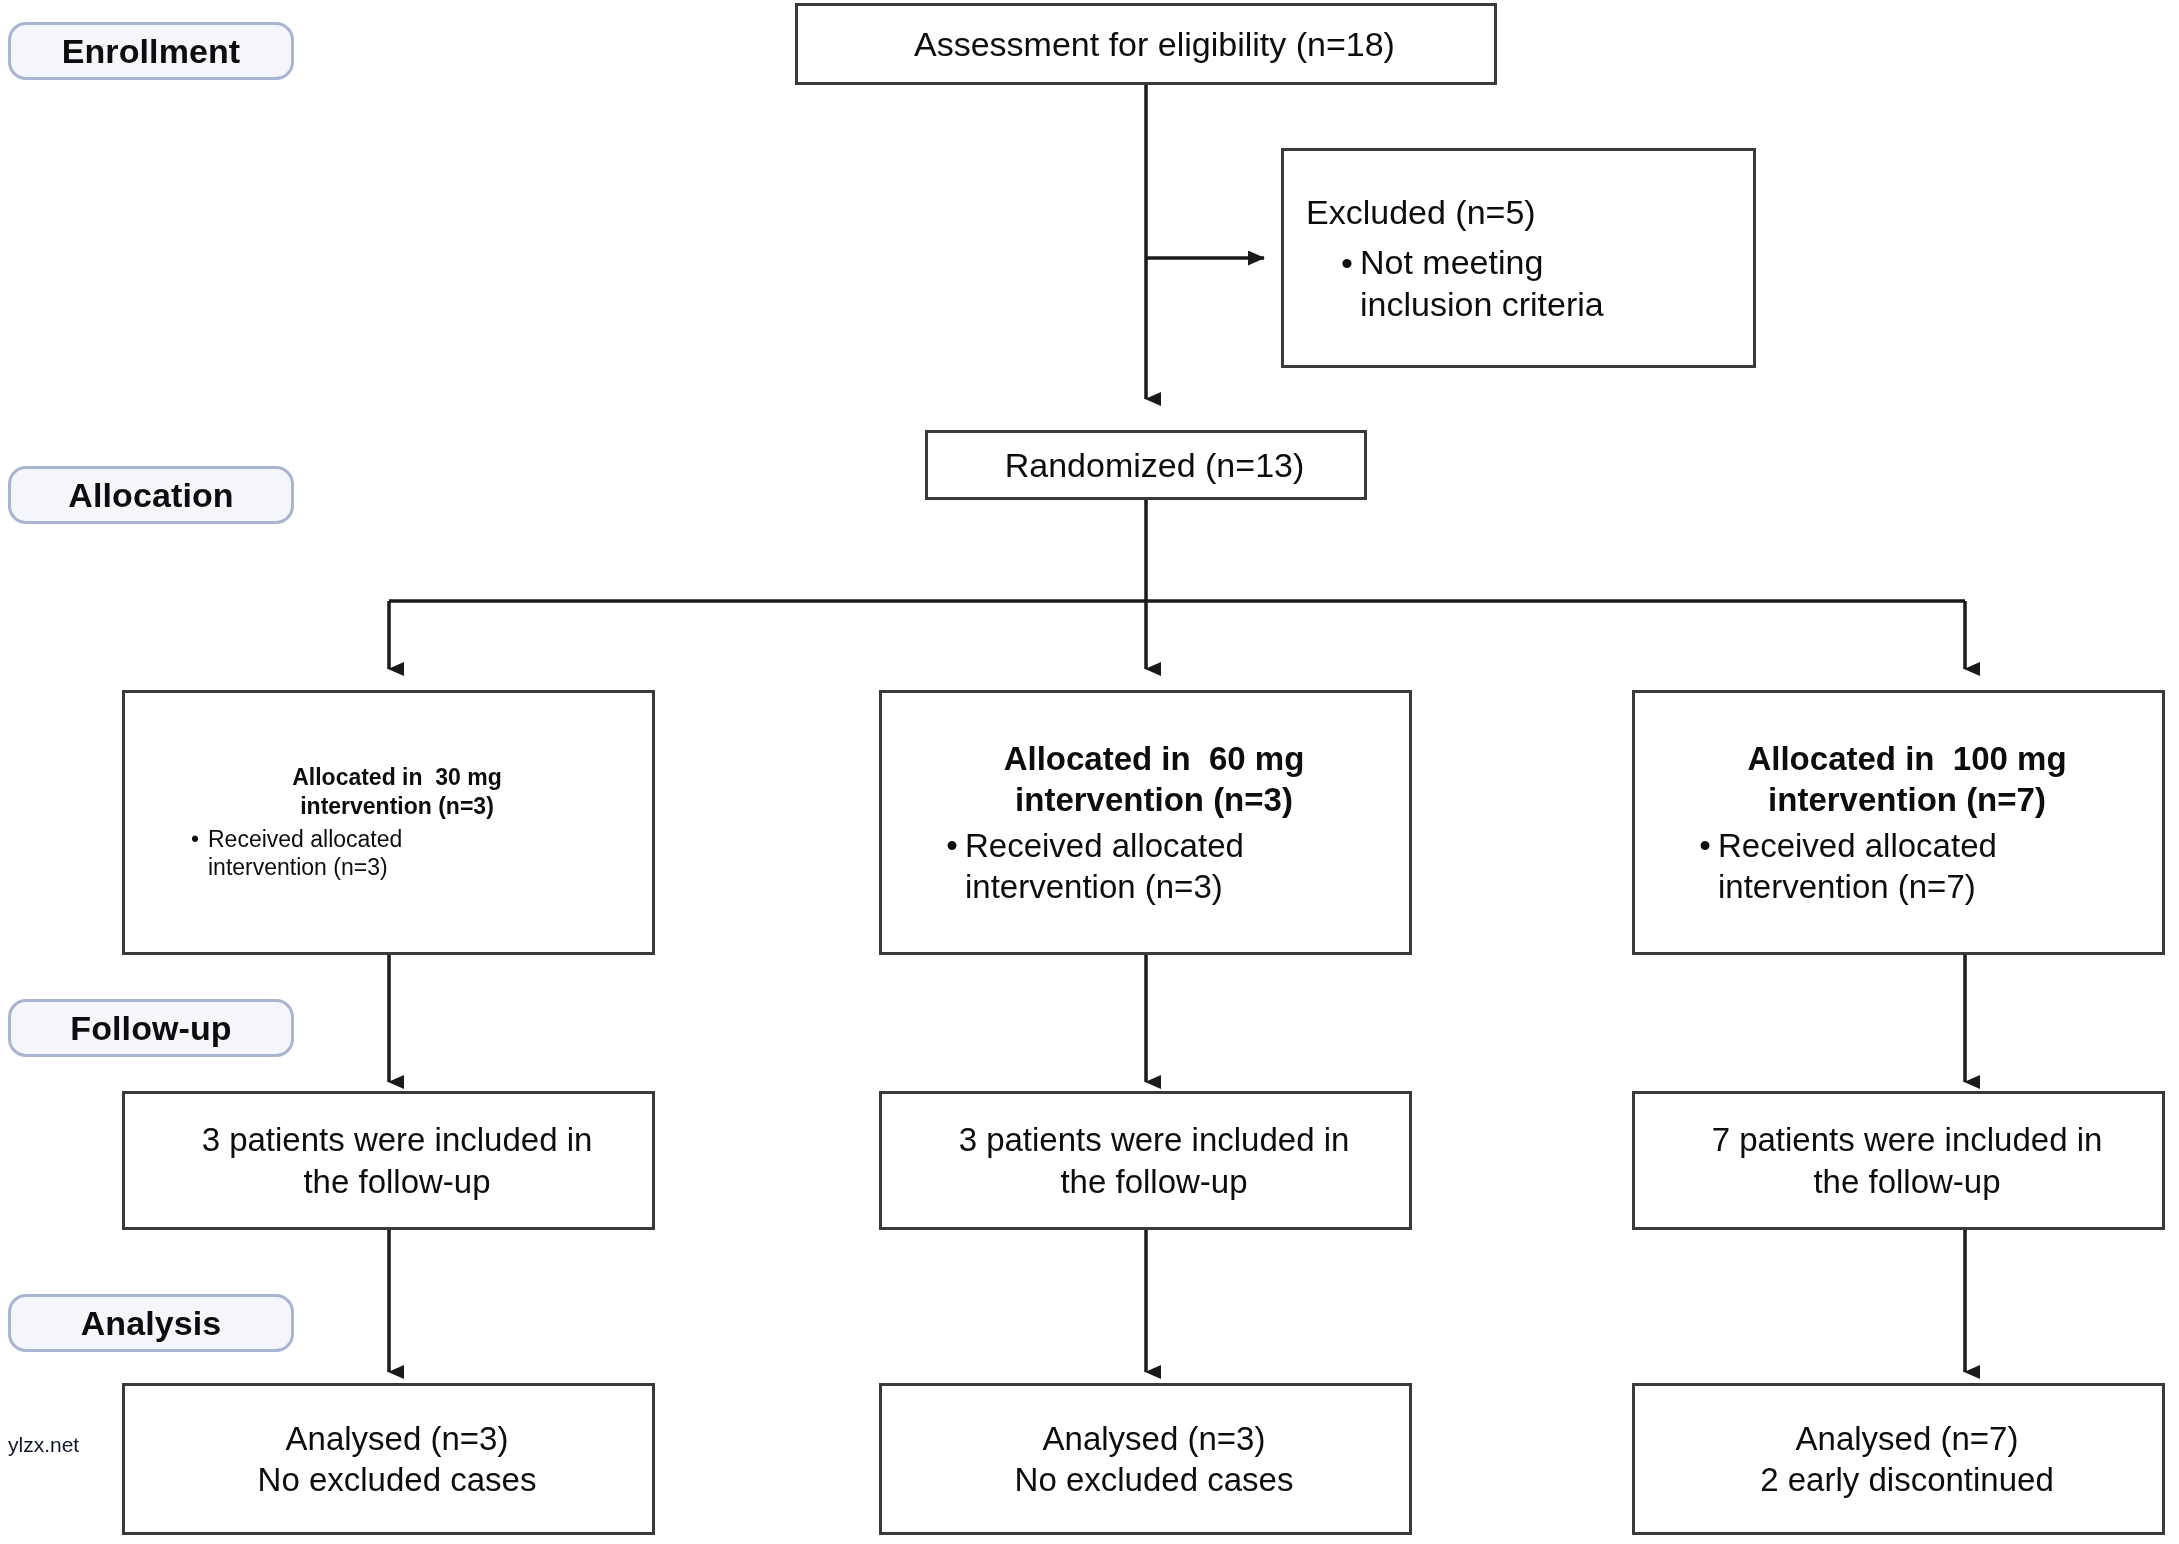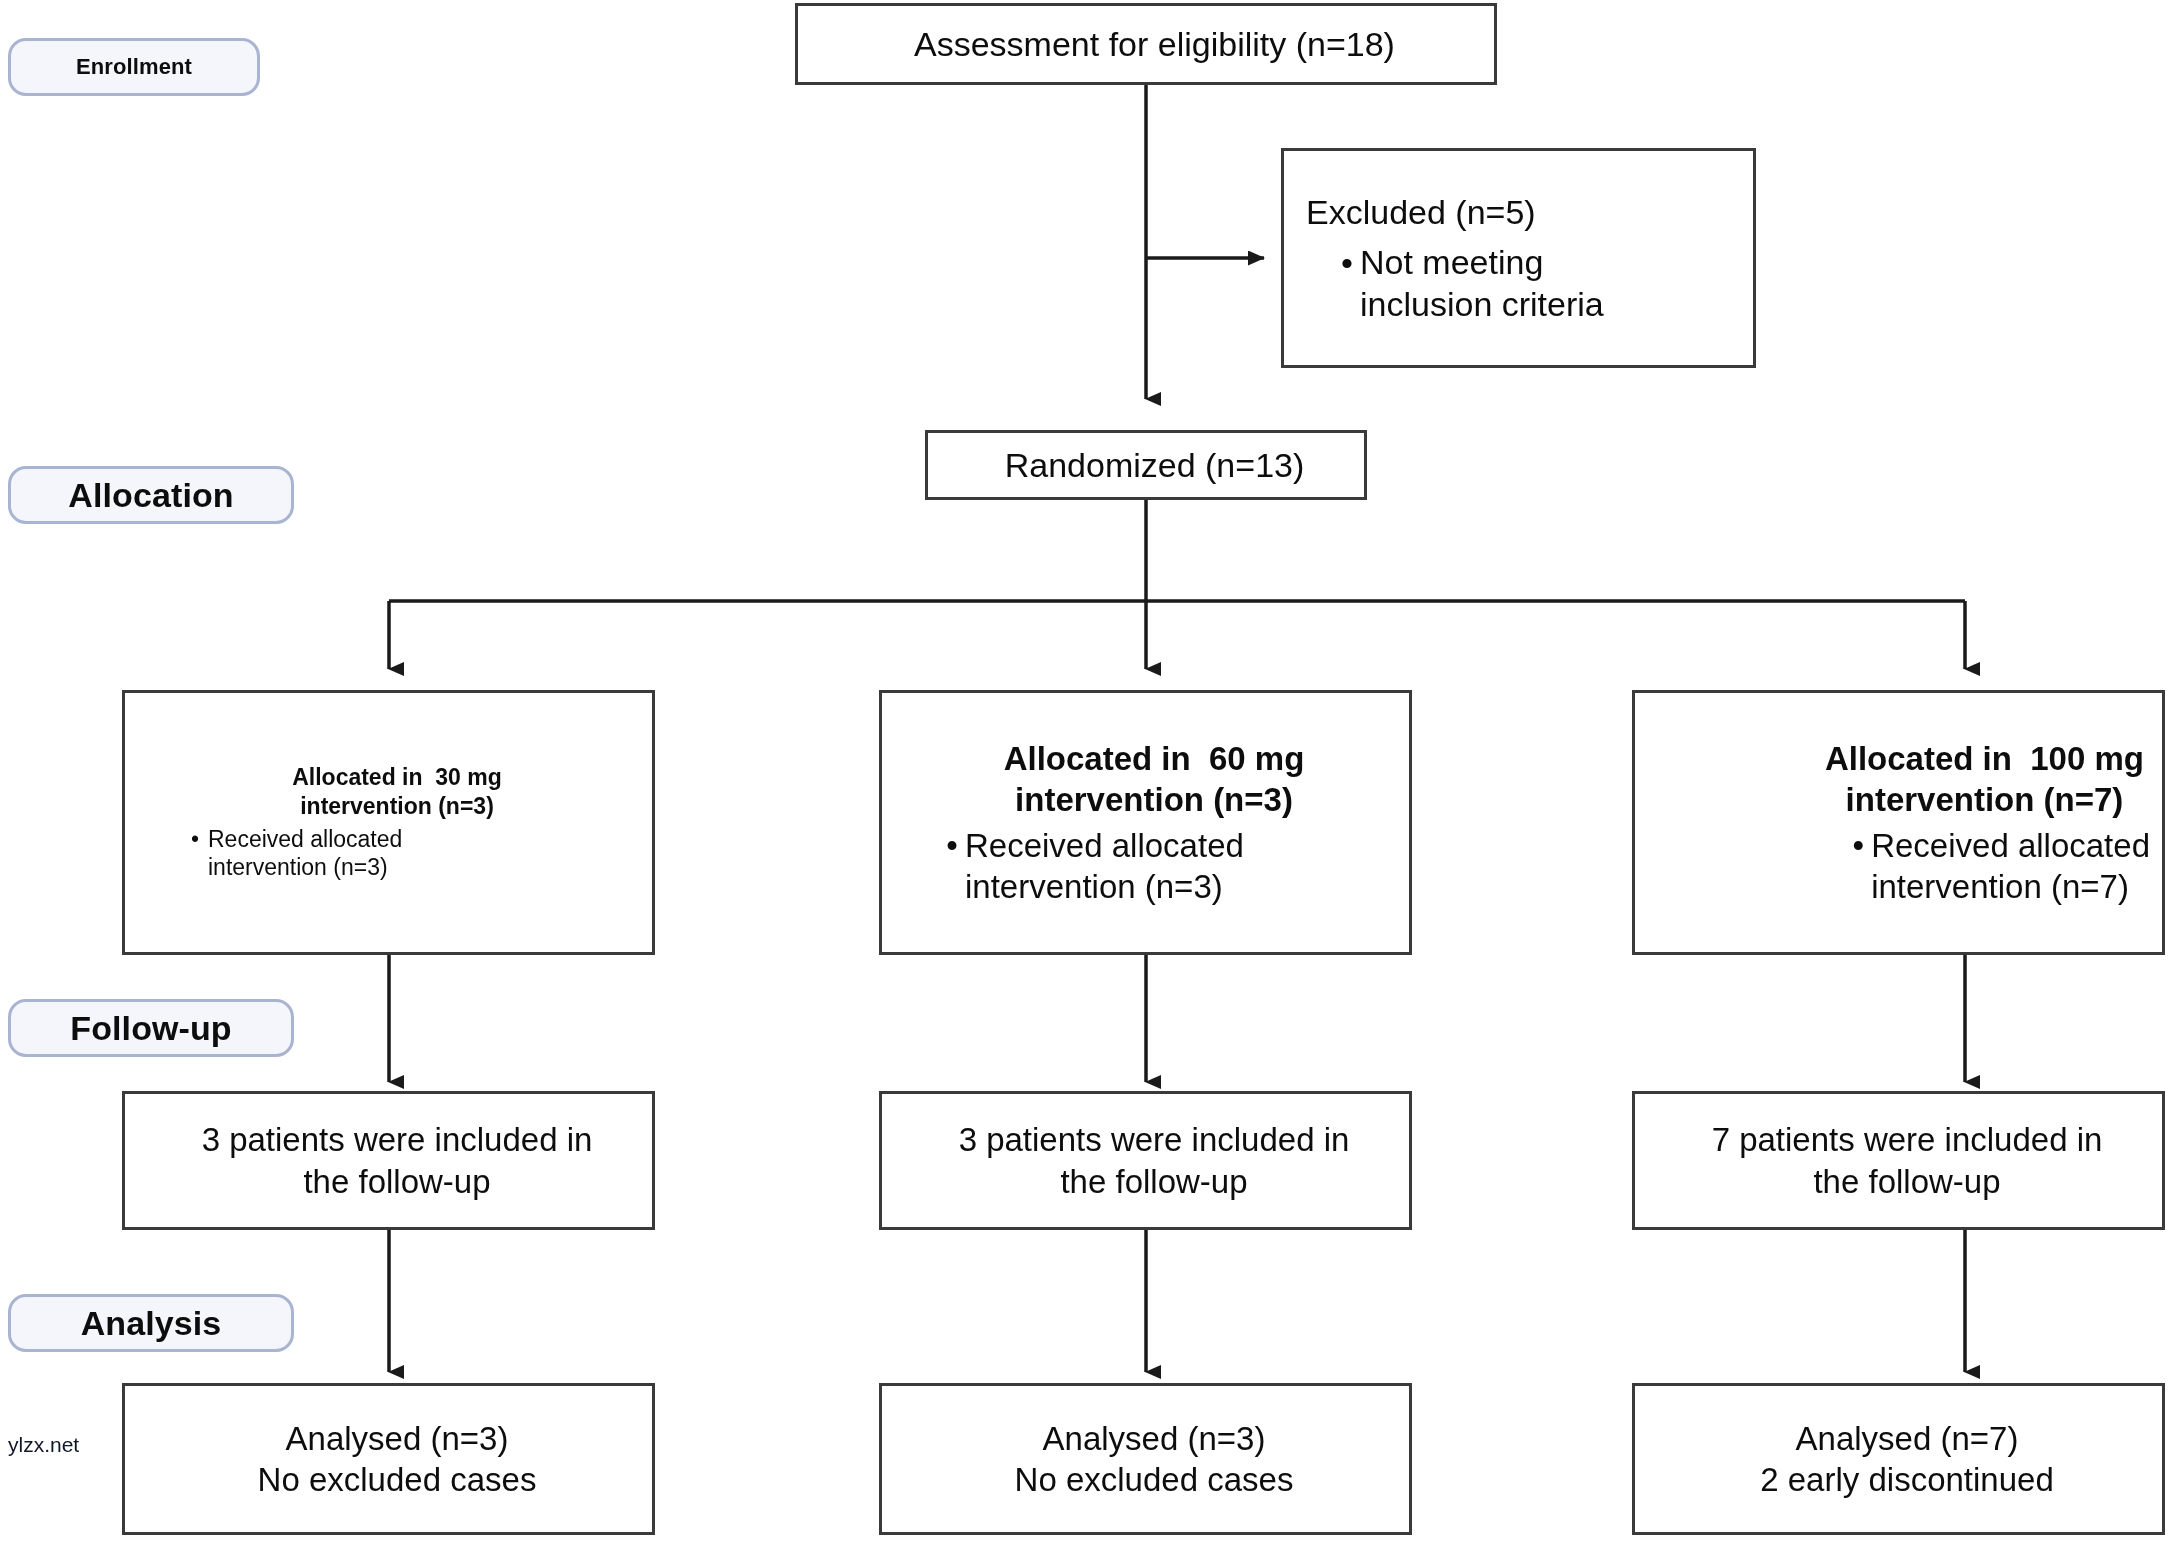--- a/index.html
+++ b/index.html
@@ -135,21 +135,21 @@
       <path d="M1965,955 L1965,1082" stroke="#1a1a1a" stroke-width="3.5" fill="none" marker-end="url(#arrowDown)"></path>
     </g>
 
     <g>
       <path d="M389,1230 L389,1372" stroke="#1a1a1a" stroke-width="3.5" fill="none" marker-end="url(#arrowDown)"></path>
       <path d="M1146,1230 L1146,1372" stroke="#1a1a1a" stroke-width="3.5" fill="none" marker-end="url(#arrowDown)"></path>
       <path d="M1965,1230 L1965,1372" stroke="#1a1a1a" stroke-width="3.5" fill="none" marker-end="url(#arrowDown)"></path>
     </g>
   </svg>
 
-  <div class="stage-pill" style="left:8px; top:22px; width:252px; height:58px; font-size:22px;margin-top:16px;">
+  <div class="stage-pill" style="left:8px; top:22px; width:286px; height:58px; font-size:34px;">
     <span>Enrollment</span>
   </div>
 
   <div class="stage-pill" style="left:8px; top:466px; width:286px; height:58px; font-size:34px;">
     <span>Allocation</span>
   </div>
 
   <div class="stage-pill" style="left:8px; top:999px; width:286px; height:58px; font-size:34px;">
     <span>Follow-up</span>
   </div>
@@ -198,21 +198,21 @@
     </div>
     <div class="bullet-row" style="margin-top:4px; padding-left:40px; padding-right:12px;">
       <span class="bullet-dot">•</span>
       <span class="bullet-text">
         <span class="box-line">Received allocated</span>
         <span class="box-line">intervention (n=3)</span>
       </span>
     </div>
   </div>
 
-  <div class="flow-box" style="left:1632px; top:690px; width:533px; height:265px; font-size:33px;align-items:flex-end;">
+  <div class="flow-box" style="left:1632px; top:690px; width:533px; height:265px; font-size:33px;">
     <div class="pad-h">
       <span class="box-title-bold box-line">Allocated in  100 mg</span>
       <span class="box-title-bold box-line">intervention (n=7)</span>
     </div>
     <div class="bullet-row" style="margin-top:4px; padding-left:40px; padding-right:12px;">
       <span class="bullet-dot">•</span>
       <span class="bullet-text">
         <span class="box-line">Received allocated</span>
         <span class="box-line">intervention (n=7)</span>
       </span>

